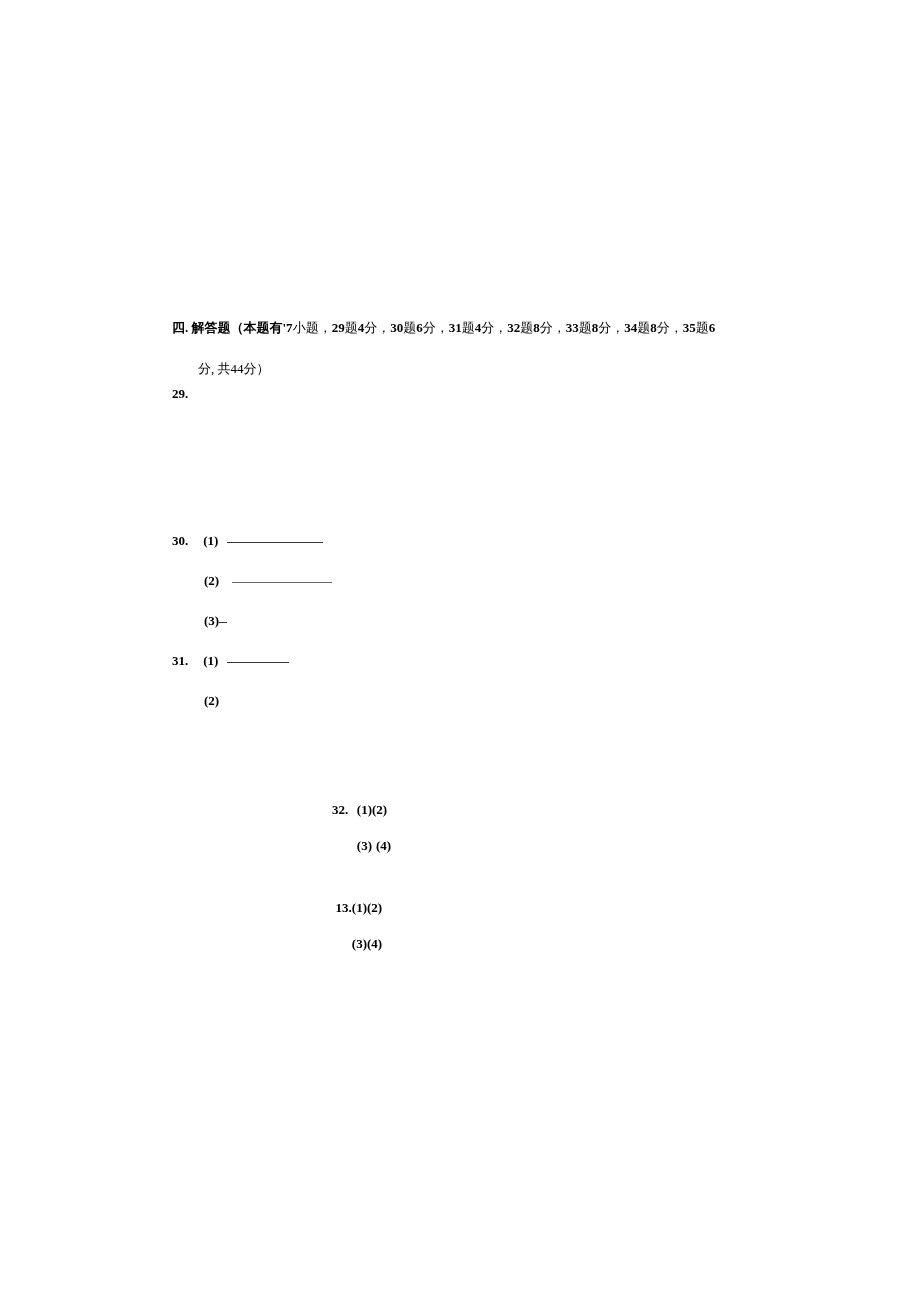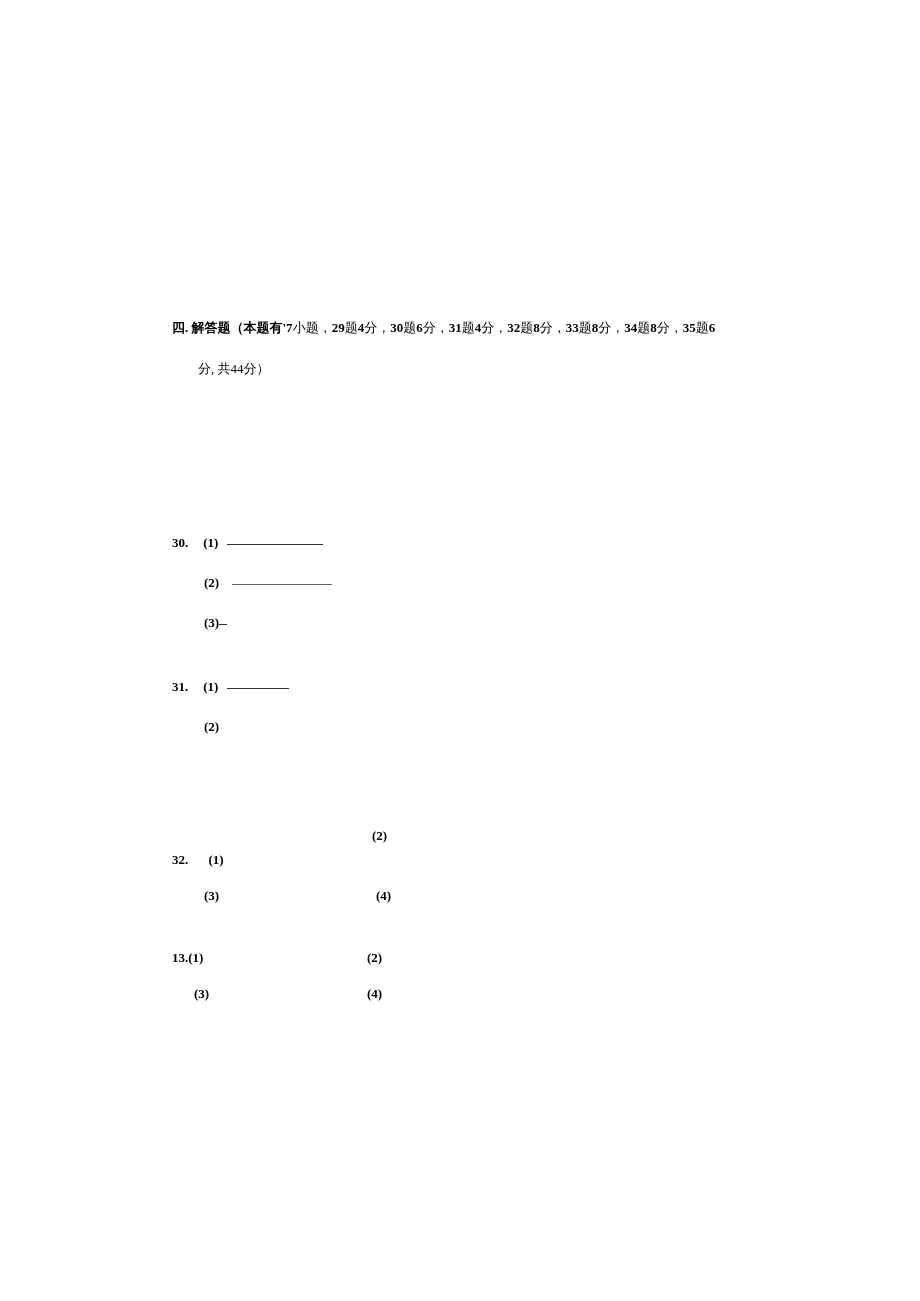--- a/index.html
+++ b/index.html
@@ -36,21 +36,21 @@
     font-weight: bold;
     margin-top: 6px;
   }
   .q30 {
     margin-top: 130px;
   }
   .q-row {
     line-height: 1.4;
     margin-top: 22px;
   }
-  .q-num { font-weight: bold; display: inline-block; width: 28px; margin-top: 24px; }
+  .q-num { font-weight: bold; display: inline-block; width: 28px; }
   .sub-label { font-weight: bold; }
   .blank1 {
     display: inline-block;
     border-bottom: 1px solid #333;
     width: 96px;
     vertical-align: baseline;
     position: relative;
     top: -2px;
   }
   .blank2 {
@@ -74,39 +74,40 @@
     border-bottom: 1px solid #333;
     width: 62px;
     vertical-align: baseline;
     position: relative;
     top: -2px;
   }
   .sub-indent { padding-left: 32px; }
   .pair-row {
     display: flex;
   }
-  .pair-row .col1 { width: 200px; }
+  .pair-row .col1 { width: 200px; text-align: right; }
   .pair-row .col2 { }
   .q32 { margin-top: 90px; }
   .q13 { margin-top: 44px; }
 </style>
 </head>
 <body>
 
 <div class="page">
 
   <div class="section-header">
     <div class="sh-line1">
       <span class="lead">四. 解答题（本题有</span><span class="bold">'7</span><span>小题，</span><span class="bold">29</span><span>题</span><span class="bold">4</span><span>分，</span><span class="bold">30</span><span>题</span><span class="bold">6</span><span>分，</span><span class="bold">31</span><span>题</span><span class="bold">4</span><span>分，</span><span class="bold">32</span><span>题</span><span class="bold">8</span><span>分，</span><span class="bold">33</span><span>题</span><span class="bold">8</span><span>分，</span><span class="bold">34</span><span>题</span><span class="bold">8</span><span>分，</span><span class="bold">35</span><span>题</span><span class="bold">6</span>
     </div>
     <div class="sh-line2">
       <span>分, 共</span><span class="bold">44</span><span>分）</span>
     </div>
   </div>
 
+  <div class="q29-number">29.</div>
 
   <div class="q30">
     <div class="q-row">
       <span class="q-num">30.</span>
       <span class="sub-label">(1)</span>
       <span style="display:inline-block;width:2px;"></span>
       <span class="blank1"></span>
     </div>
     <div class="q-row sub-indent">
       <span class="sub-label">(2)</span>

